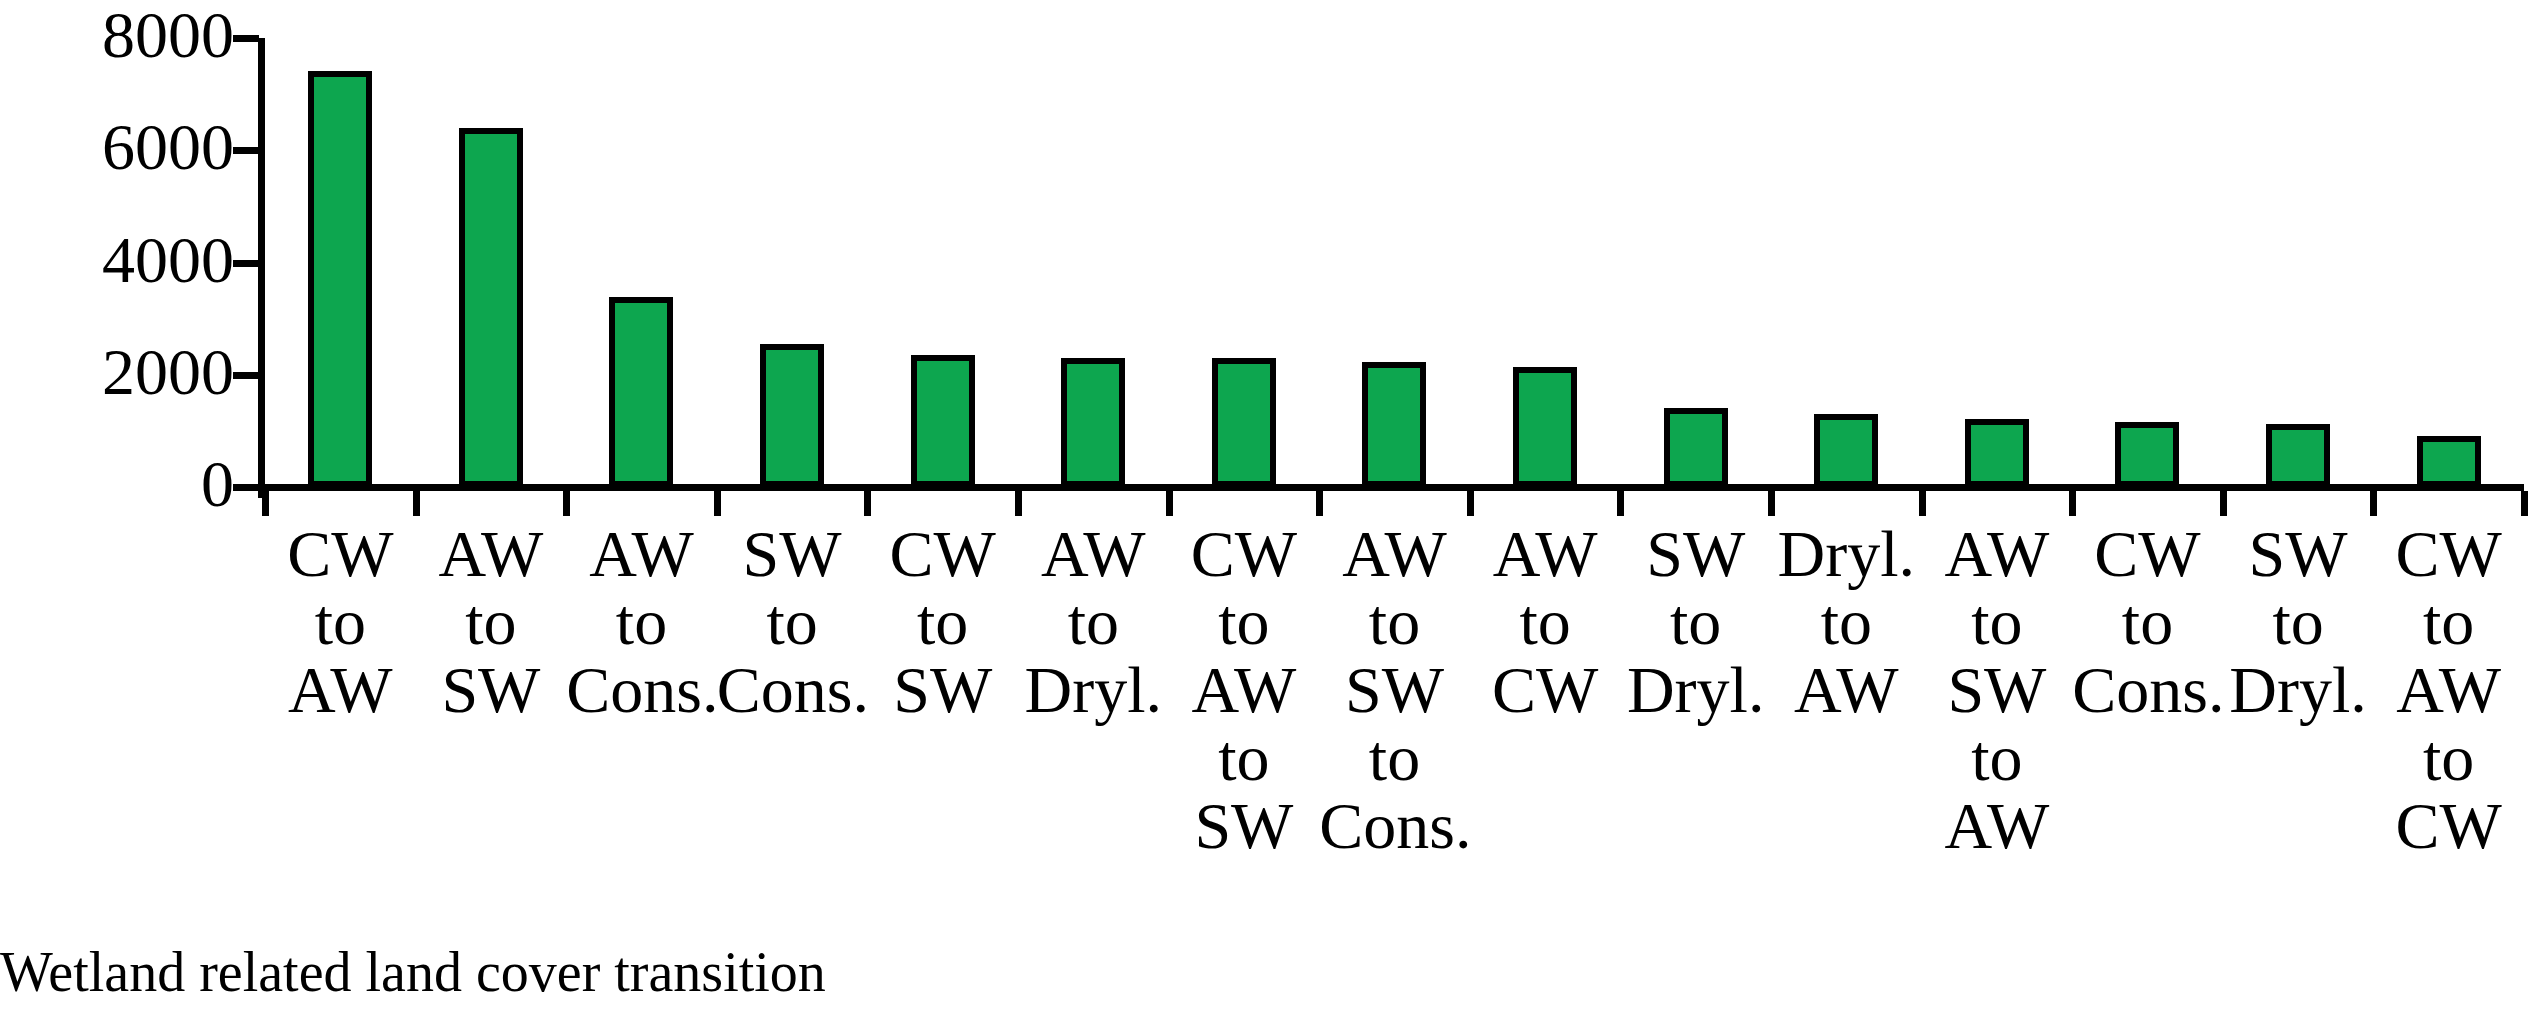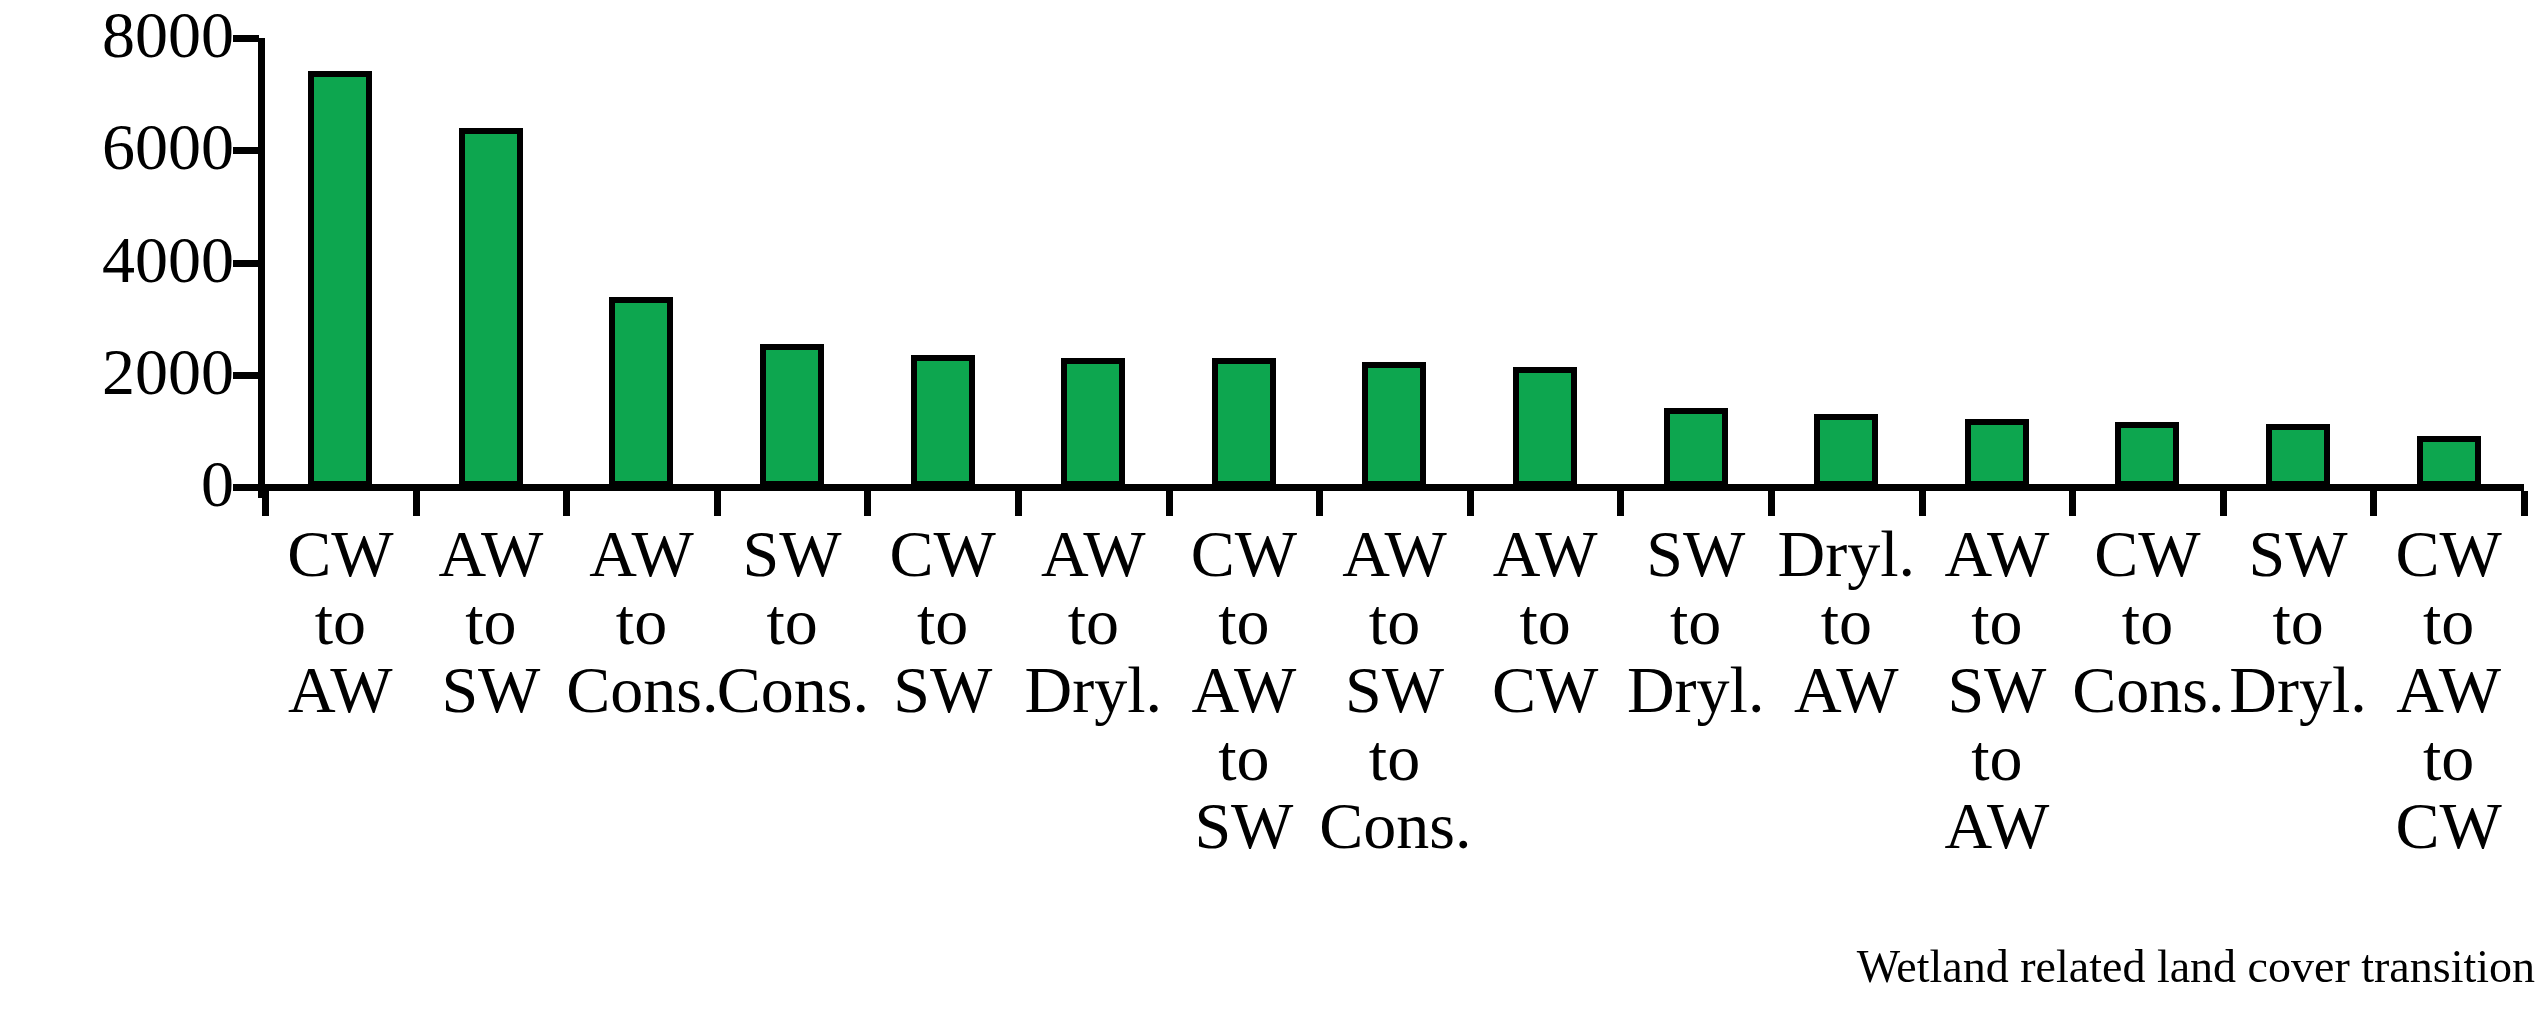--- a/index.html
+++ b/index.html
@@ -110,22 +110,22 @@
     line-height: 68px;
     white-space: pre;
   }
 
   
   #x-axis-title {
     position: absolute;
     left: 0px;
     top: 944px;
     width: 2535px;
-    text-align: right;
-    font-size: 46px;
+    text-align: left;
+    font-size: 56px;
     line-height: 1;
     white-space: nowrap;
   }
 </style>
 </head>
 <body>
 
 <div id="figure">
 
   <div id="y-tick-labels">

